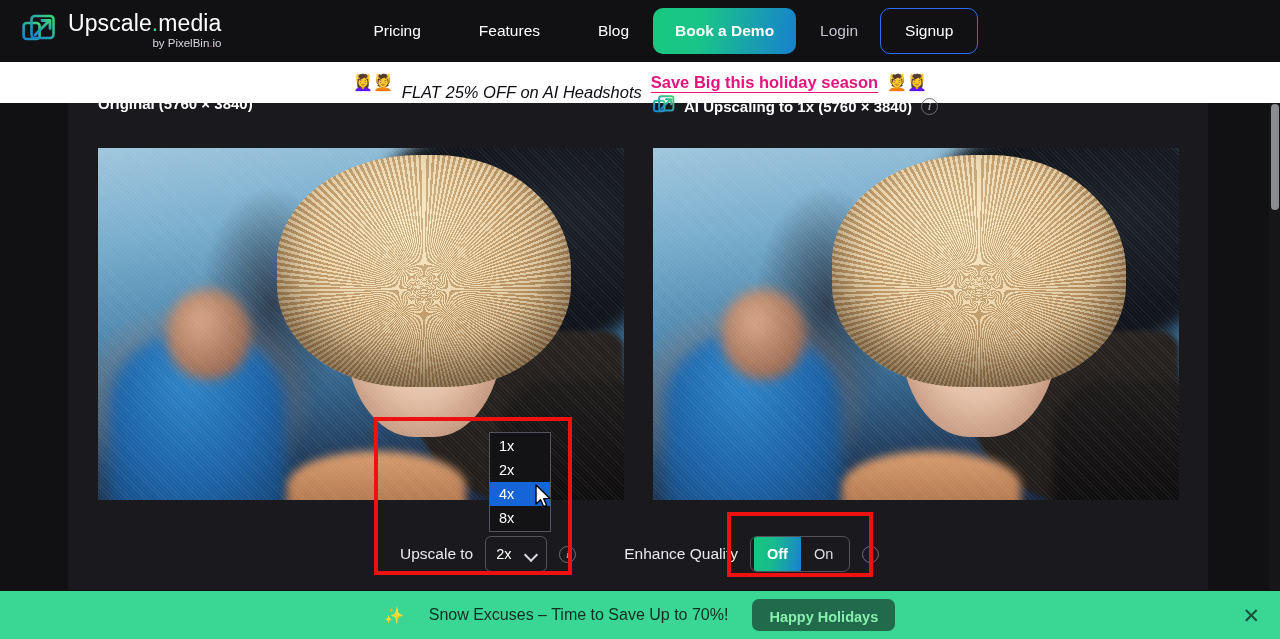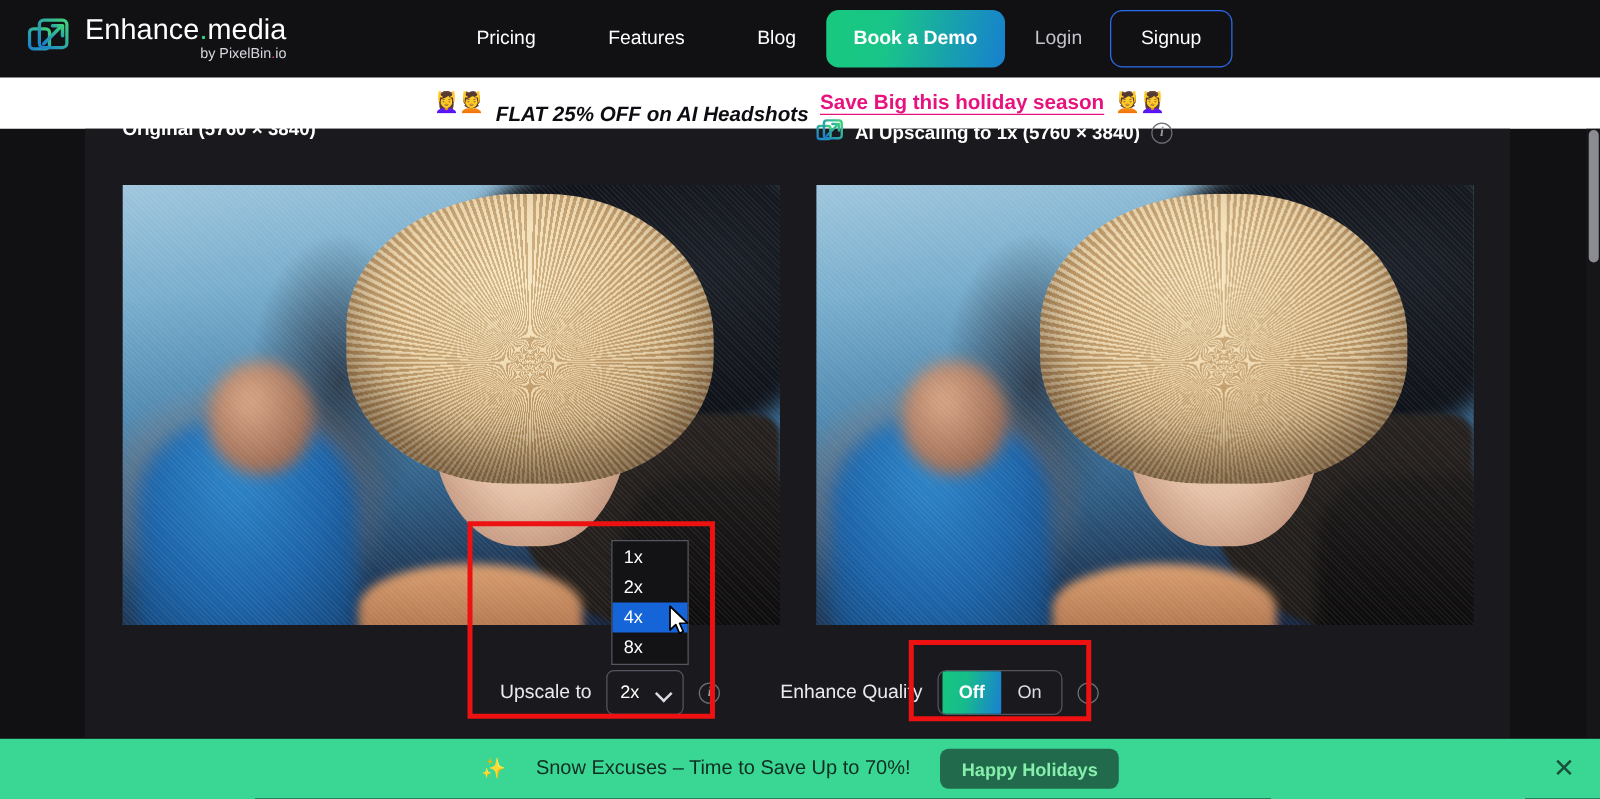--- a/index.html
+++ b/index.html
@@ -67,21 +67,21 @@
   }
 
   
   .promo {
     position: absolute; top: 62px; left: 0; width: 1280px; height: 41px;
     background: #ffffff;
     display: flex; align-items: center; justify-content: center; gap: 9px;
   }
   .promo-emoji { font-size: 16px; line-height: 1; }
   .promo-text {
-    font-size: 16.5px; font-weight: bold; font-style: italic; color: #0c0c12;
+    font-size: 16.5px; font-weight: normal; font-style: italic; color: #0c0c12;
     white-space: nowrap;
     margin-top: 20px;
   }
   .promo-link {
     font-size: 16.5px; font-weight: bold; color: #e8127f;
     text-decoration: underline; text-underline-offset: 4px; cursor: pointer; white-space: nowrap;
   }
 
   
   .stage {
@@ -308,21 +308,21 @@
                 <stop offset="1" stop-color="#3fd37a"></stop>
             </linearGradient>
           </defs>
           <rect x="1.6" y="9" width="16" height="16" rx="3" fill="none" stroke="url(#lg1)" stroke-width="2.6"></rect>
           <rect x="9.5" y="2" width="22" height="22" rx="3.5" fill="none" stroke="url(#lg1)" stroke-width="2.6"></rect>
           <path d="M13 21 L27 7" stroke="url(#lg1)" stroke-width="2.8" stroke-linecap="round"></path>
           <path d="M20 6.5 L28 6.5 L28 14.5" fill="none" stroke="url(#lg1)" stroke-width="2.8" stroke-linecap="round" stroke-linejoin="round"></path>
         </svg>
       </div>
       <div class="brand-text">
-        <div class="brand-title"><span>Enhance</span><span class="dot">.</span><span>media</span></div>
+        <div class="brand-title"><span>Upscale</span><span class="dot">.</span><span>media</span></div>
         <div class="brand-sub"><span>by PixelBin</span><span class="dot2">.</span><span>io</span></div>
       </div>
     </div>
 
     <nav class="nav">
       <a class="nav-link">Pricing</a>
       <a class="nav-link">Features</a>
       <a class="nav-link">Blog</a>
     </nav>
 

